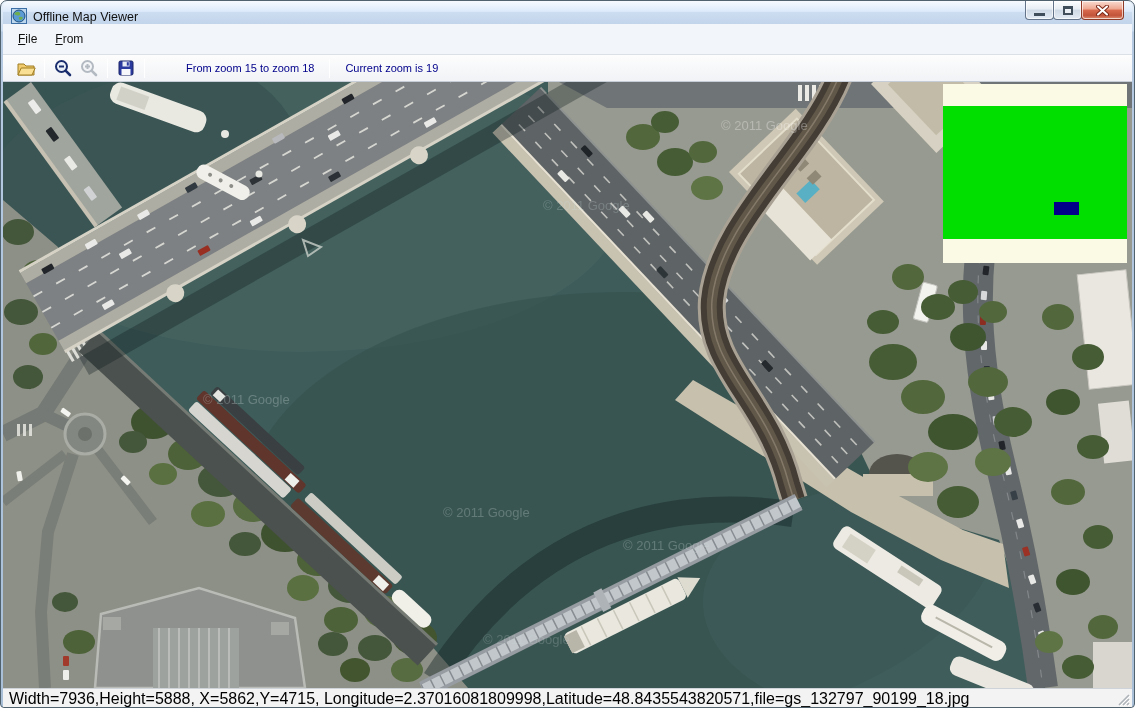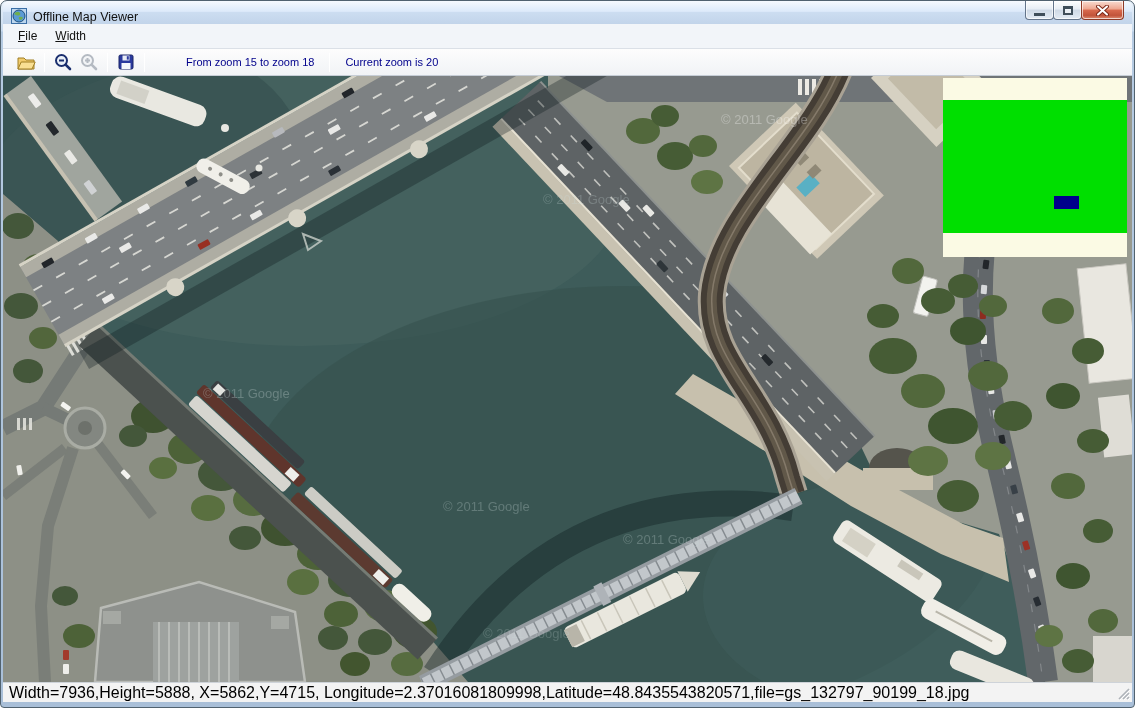--- a/index.html
+++ b/index.html
@@ -33,21 +33,21 @@
     width:43px;
     background:linear-gradient(180deg,#f9dcd1 0%,#eda command 45%,#eda58f 45%,#d96a4e 50%,#c2543a 80%,#dd8f75 100%);
     background:linear-gradient(180deg,#f9dcd1 0%,#eda58f 45%,#d96a4e 50%,#c2543a 80%,#dd8f75 100%);
     border-color:#8e3a26;
   }
   .glyph-min{ width:11px; height:3px; background:#3f4e5a; margin-top:9px; }
   .glyph-max{ width:10px; height:9px; border:2px solid #3f4e5a; border-top-width:3px; background:rgba(255,255,255,.5); }
 
   
   .menubar{
-    height:25px; background:#f2f5f9; border-bottom:1px solid #dbe0e7;
+    height:31px; background:#f2f5f9; border-bottom:1px solid #dbe0e7;
     display:flex; align-items:center; padding-left:6px;text-align:right;
   }
   .menu-item{ display:inline-block; font-size:12px; color:#111; padding:3px 9px; }
   .menu-item::first-letter{ text-decoration:underline; }
 
   
   .toolbar{
     height:27px; display:flex; align-items:center; padding-left:10px;
     background:linear-gradient(180deg,#fdfdfd,#f1f3f6);
     border-bottom:1px solid #c6cdd6;
@@ -94,21 +94,21 @@
     <div class="win-btn close">
       <svg width="13" height="11" viewBox="0 0 13 11">
         <path d="M2,1.5 L11,9.5 M11,1.5 L2,9.5" stroke="#7e2a1a" stroke-width="4" stroke-linecap="round"></path>
         <path d="M2,1.5 L11,9.5 M11,1.5 L2,9.5" stroke="#ffffff" stroke-width="2" stroke-linecap="round"></path>
       </svg>
     </div>
   </div>
 
   <div class="menubar">
     <span class="menu-item">File</span>
-    <span class="menu-item">Width</span>
+    <span class="menu-item">From</span>
   </div>
 
   <div class="toolbar">
     <div class="tbtn">
       <svg width="19" height="17" viewBox="0 0 19 17">
         <path d="M1,4 h6 l2,2 h8 v9 h-16 z" fill="#f1cb6d" stroke="#a07f24"></path>
         <path d="M1,15 l3.2,-7 h14 l-3.2,7 z" fill="#f9df93" stroke="#a07f24"></path>
       </svg>
     </div>
     <div class="sep"></div>
@@ -131,21 +131,21 @@
       <svg width="18" height="18" viewBox="0 0 18 18">
         <rect x="2" y="2" width="14" height="14" rx="1.5" fill="#2b3a9e" stroke="#1a2566"></rect>
         <rect x="5.5" y="2.5" width="7" height="5" fill="#e8ecf5"></rect>
         <rect x="9.8" y="3.2" width="2" height="3.4" fill="#2b3a9e"></rect>
         <rect x="4.5" y="10" width="9" height="6" fill="#f5f7fb"></rect>
       </svg>
     </div>
     <div class="sep"></div>
     <span class="tb-text first">From zoom 15 to zoom 18</span>
     <div class="sep"></div>
-    <span class="tb-text">Current zoom is 20</span>
+    <span class="tb-text">Current zoom is 19</span>
   </div>
 
   <div class="map-area">
     <svg width="1129" height="606" viewBox="0 0 1129 606">
 
       <rect x="0" y="0" width="1129" height="606" fill="#3e5c5a"></rect>
       <ellipse cx="300" cy="120" rx="320" ry="150" fill="#486663" opacity=".55"></ellipse>
       <ellipse cx="620" cy="430" rx="380" ry="220" fill="#35504d" opacity=".55"></ellipse>
       <ellipse cx="120" cy="80" rx="180" ry="120" fill="#2f4a49" opacity=".5"></ellipse>
       <ellipse cx="900" cy="520" rx="200" ry="120" fill="#40605e" opacity=".45"></ellipse>

